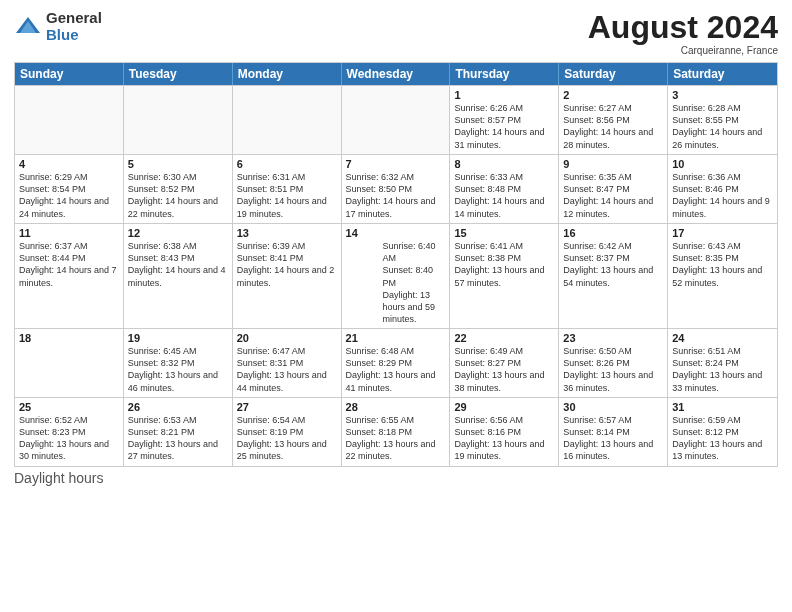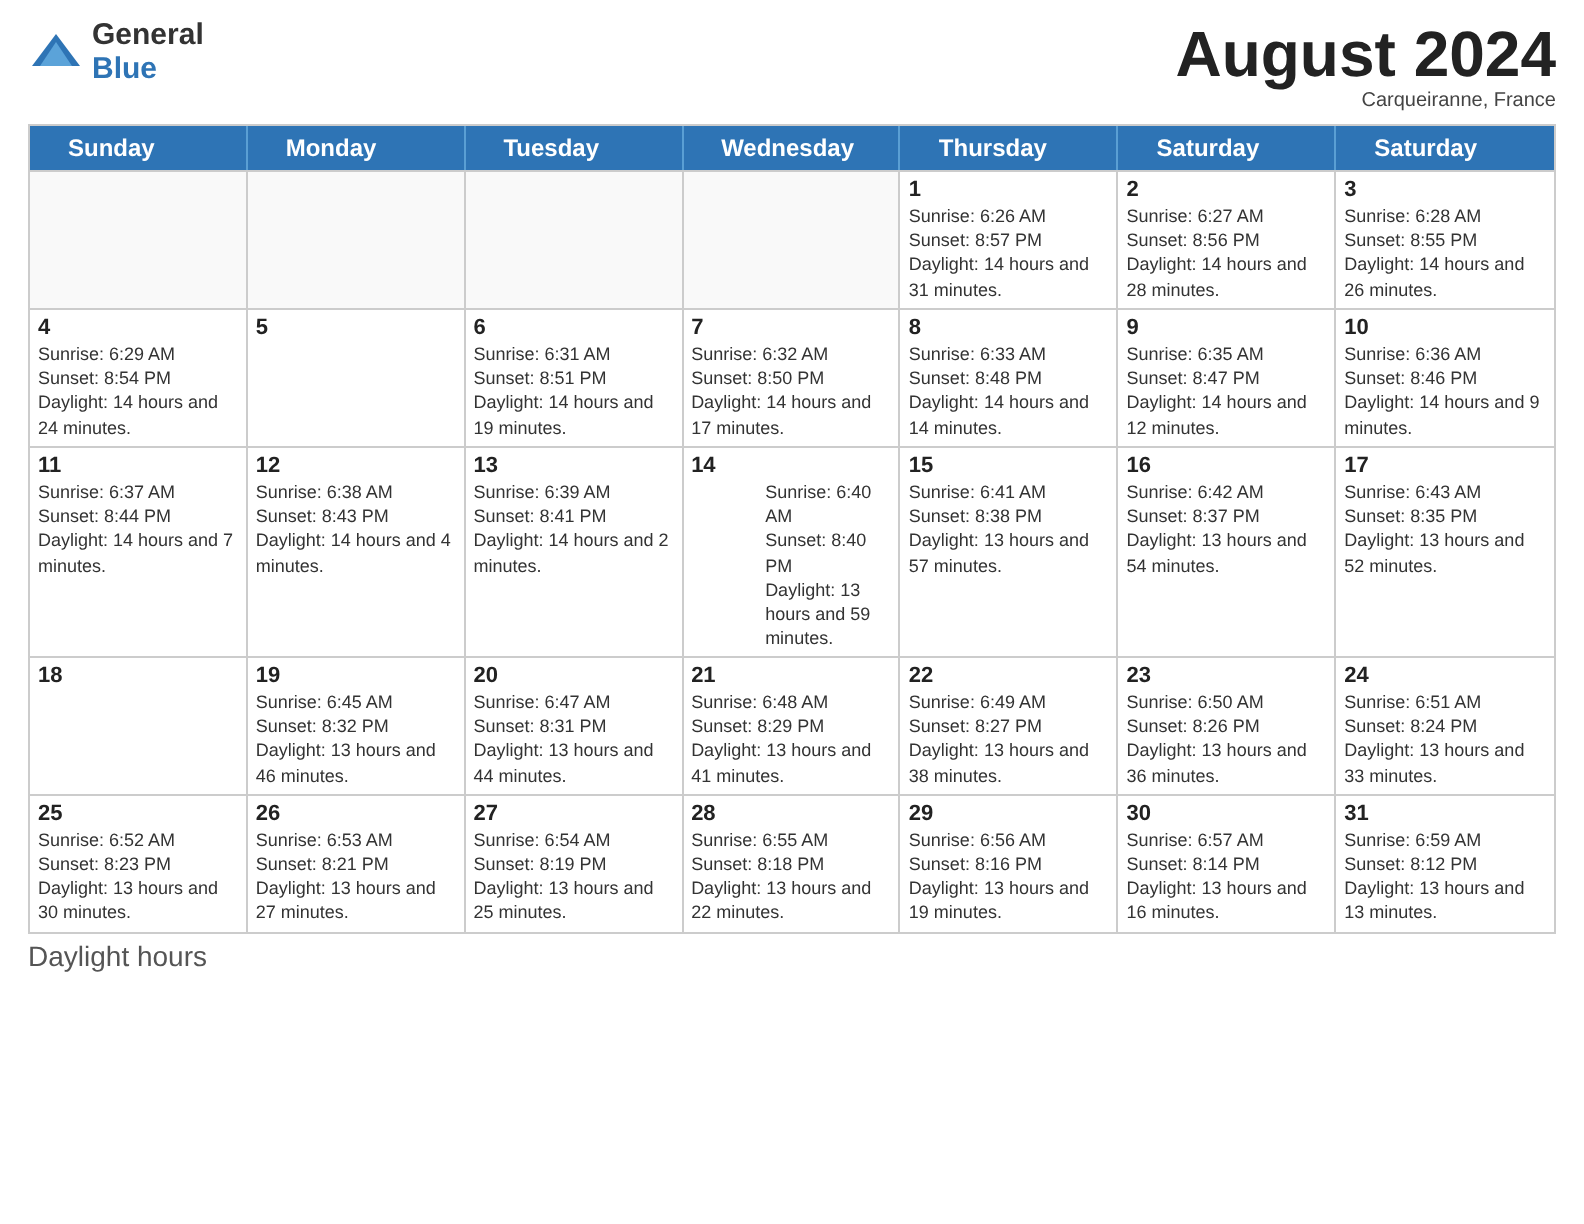--- a/index.html
+++ b/index.html
@@ -68,21 +68,21 @@
     }
     .cal-header-row {
       display: grid;
       grid-template-columns: repeat(7, 1fr);
       background: #2e74b5;
     }
     .cal-header-cell {
       color: #fff;
       font-size: 12px;
       font-weight: bold;
-      padding: 4px 19px;
+      padding: 4px 5px;
       text-align: left;
       border-right: 1px solid #5a9fd4;
     }
     .cal-header-cell:last-child { border-right: none; }
     .cal-body {
       display: flex;
       flex-direction: column;
       flex: 1;
     }
     .cal-row {
@@ -138,22 +138,22 @@
     </div>
     <div class="title-block">
       <div class="month-title">August 2024</div>
       <div class="subtitle">Carqueiranne, France</div>
     </div>
   </div>
 
   <div class="calendar">
     <div class="cal-header-row">
     <div class="cal-header-cell">Sunday</div>
+        <div class="cal-header-cell">Tuesday</div>
         <div class="cal-header-cell">Monday</div>
-        <div class="cal-header-cell">Tuesday</div>
         <div class="cal-header-cell">Wednesday</div>
         <div class="cal-header-cell">Thursday</div>
         <div class="cal-header-cell">Saturday</div>
         <div class="cal-header-cell">Saturday</div>
       </div>
     <div class="cal-body">
     <div class="cal-row">
           <div class="cal-cell empty"></div>
           <div class="cal-cell empty"></div>
           <div class="cal-cell empty"></div>
@@ -179,20 +179,23 @@
         </div>
         <div class="cal-row">
           <div class="cal-cell">
             <div class="day-num">4</div>
             <div class="day-info" style="white-space: pre-line;">Sunrise: 6:29 AM
 Sunset: 8:54 PM
 Daylight: 14 hours and 24 minutes.</div>
           </div>
           <div class="cal-cell">
             <div class="day-num">5</div>
+            <div class="day-info" style="white-space: pre-line;">Sunrise: 6:30 AM
+Sunset: 8:52 PM
+Daylight: 14 hours and 22 minutes.</div>
           </div>
           <div class="cal-cell">
             <div class="day-num">6</div>
             <div class="day-info" style="white-space: pre-line;">Sunrise: 6:31 AM
 Sunset: 8:51 PM
 Daylight: 14 hours and 19 minutes.</div>
           </div>
           <div class="cal-cell">
             <div class="day-num">7</div>
             <div class="day-info" style="white-space: pre-line;">Sunrise: 6:32 AM

